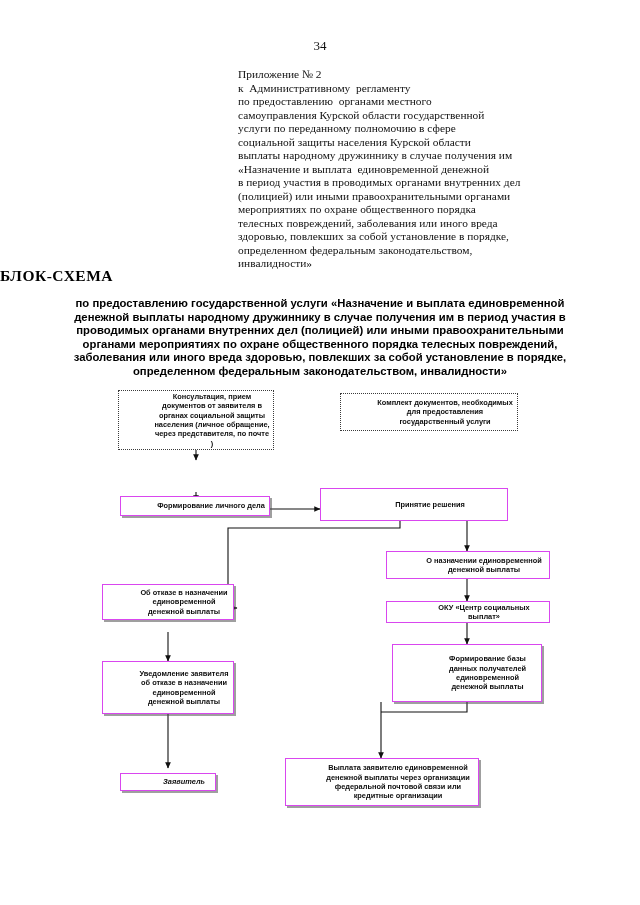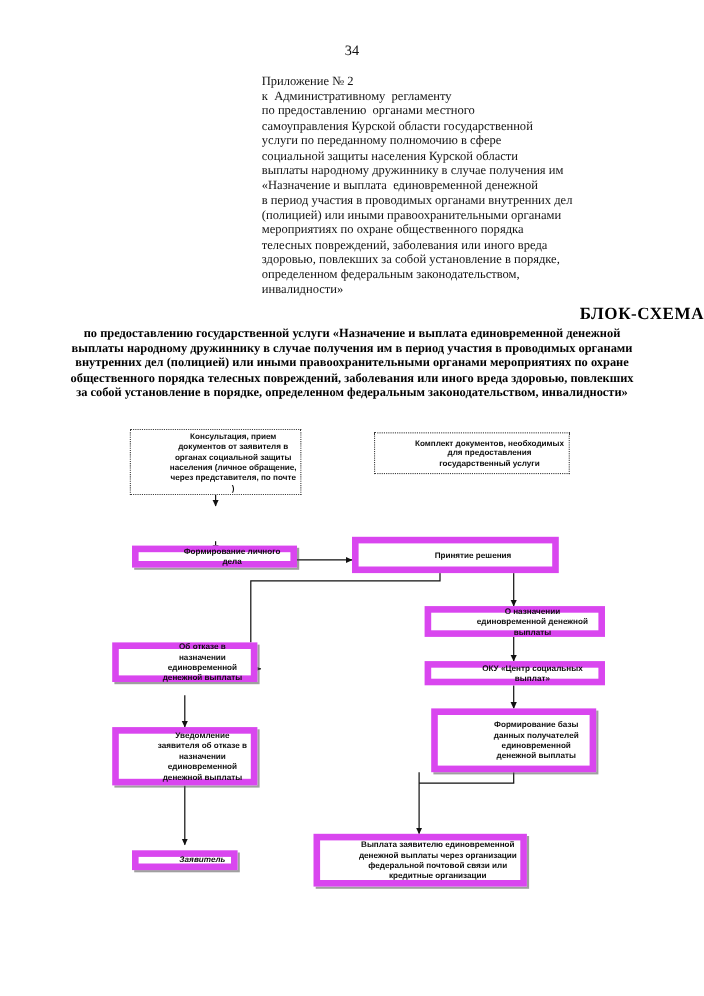--- a/index.html
+++ b/index.html
@@ -36,36 +36,36 @@
     font-family: "Liberation Serif", serif;
     font-size: 11.4px;
     line-height: 13.5px;
     color: #111;
   }
   #appendix-block .ln { white-space: pre-wrap; }
 
   
   #scheme-title {
     position: absolute;
-    top: 277px;
+    top: 267px;
     left: 0;
     width: 640px;
-    text-align: right;
+    text-align: left;
     font-family: "Liberation Serif", serif;
     font-weight: bold;
     font-size: 15.5px;
     letter-spacing: 0.5px;
   }
   #scheme-subtitle {
     position: absolute;
     top: 297px;
     left: 62px;
     width: 516px;
     text-align: center;
-    font-family: Liberation Serif, serif;
+    font-family: Liberation Sans, sans-serif;
     font-weight: bold;
     font-size: 11.3px;
     line-height: 13.6px;
   }
 
   
   #flowchart {
     position: absolute;
     top: 0;
     left: 0;
@@ -86,21 +86,21 @@
     display: flex;
     align-items: center;
     justify-content: center;
     text-align: center;
     font-family: "Liberation Sans", sans-serif;
     font-weight: bold;
     font-size: 7.4px;
     line-height: 9.4px;
     color: #0d0d0d;
     padding: 2px 3px;
-    border: 6px solid #d946ef;
+    border: 1px solid #d946ef;
   }
   .node.dotted { border: 1px dotted #3a3a3a; }
   .node.shadow { box-shadow: 2px 2px 0 rgba(80,80,80,0.55); }
   .node .txt { display: block; width: 100%; margin-left: 32px; }
 </style>
 </head>
 <body>
 
 <div id="page-number">34</div>
 

